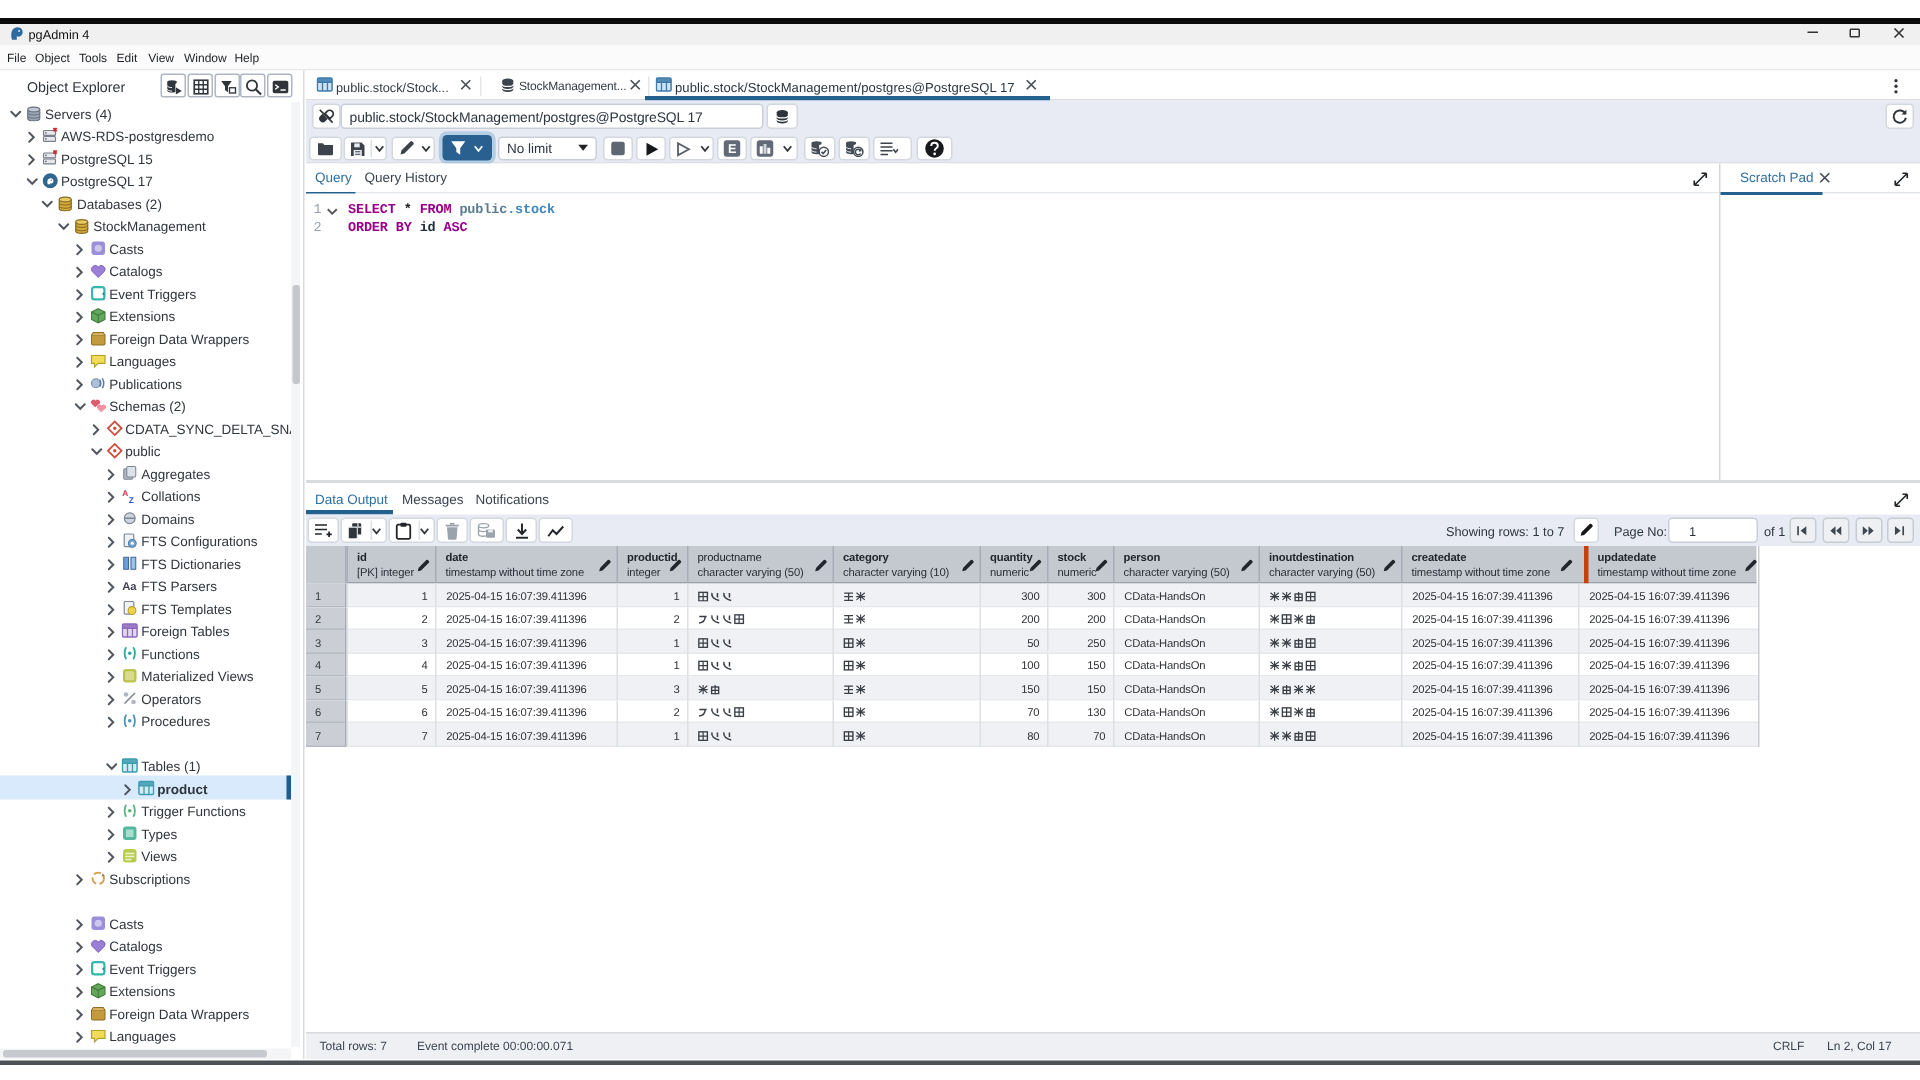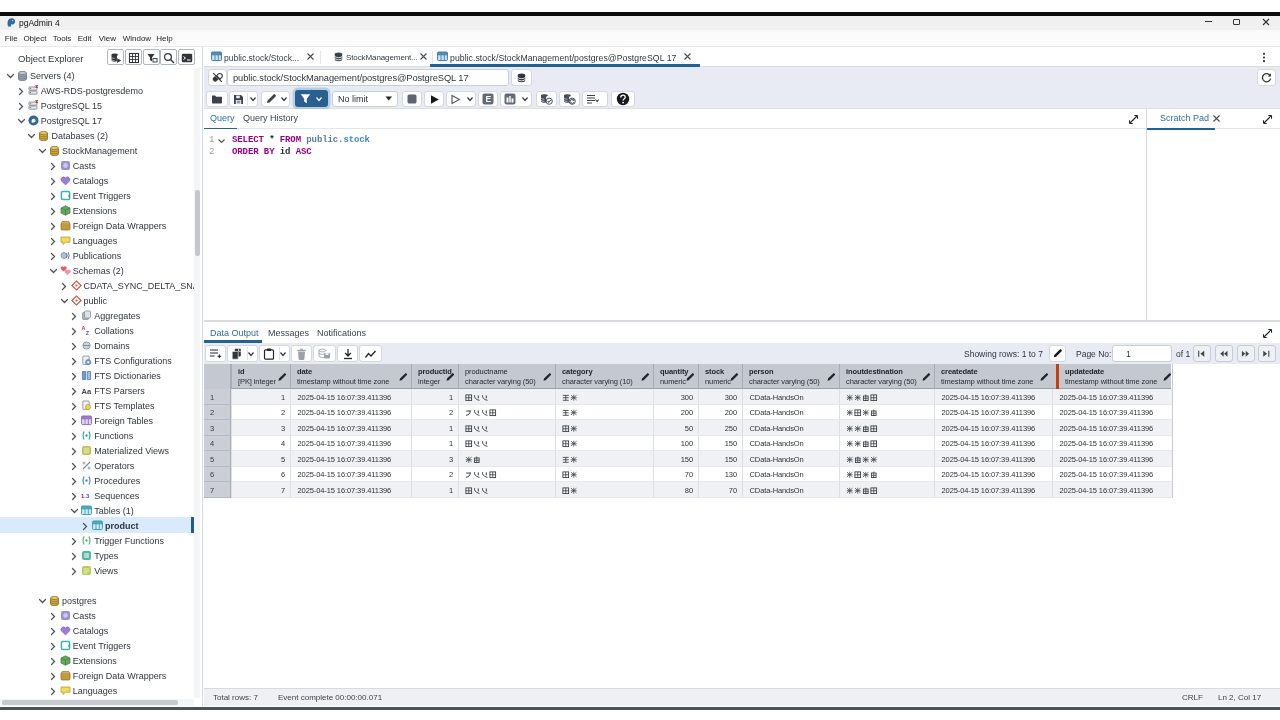--- a/index.html
+++ b/index.html
@@ -480,33 +480,20 @@
         </svg>
       </div>
 <div class="ab" style="left:81.19999999999999px;top:2px">
         <svg width="11" height="11" viewBox="0 0 11 11" style="">
           <path d="M3.2 1.5 c-1.5 1.8-1.5 6.2 0 8 M7.8 1.5 c1.5 1.8 1.5 6.2 0 8" stroke="#4a90c2" stroke-width="1.2" fill="none"></path>
           <circle cx="5.5" cy="5.5" r="1.2" fill="#4a90c2"></circle>
         </svg>
       </div>
 <span class="tx" style="left:94.19999999999999px;top:2.7px;font-size:9px;color:#30363d;">Procedures</span>
 </div>
-<div class="ab" style="left:0;top:420px;width:260px;height:15px">
-<div style="position:absolute;left:70.19999999999999px;top:3.5px;width:9px;height:9px">
-        <svg width="9" height="9" viewBox="0 0 9 9" style="">
-          <path d="M2.5 1.5 L5.5 4.5 L2.5 7.5" stroke="#50565e" stroke-width="1.3" fill="none" stroke-linecap="round"></path>
-        </svg>
-      </div>
-<div class="ab" style="left:81.19999999999999px;top:2px">
-        <svg width="11" height="11" viewBox="0 0 11 11" style="">
-          <text x="0" y="8" font-size="6" font-weight="bold" fill="#c03" font-family="Liberation Sans">1<tspan fill="#35c">.3</tspan></text>
-        </svg>
-      </div>
-<span class="tx" style="left:94.19999999999999px;top:2.7px;font-size:9px;color:#30363d;">Sequences</span>
-</div>
 <div class="ab" style="left:0;top:435px;width:260px;height:15px">
 <div style="position:absolute;left:70.19999999999999px;top:3.5px;width:9px;height:9px">
         <svg width="9" height="9" viewBox="0 0 9 9" style="">
           <path d="M1.5 2.5 L4.5 5.5 L7.5 2.5" stroke="#50565e" stroke-width="1.3" fill="none" stroke-linecap="round"></path>
         </svg>
       </div>
 <div class="ab" style="left:81.19999999999999px;top:2px">
         <svg width="11" height="11" viewBox="0 0 11 11" style="">
           <rect x="0.6" y="1" width="9.8" height="8.6" rx="1" fill="#d2ecf2" stroke="#3d9db0" stroke-width="1"></rect>
           <path d="M0.6 3.8 h9.8 M4 3.8 v5.8 M7.3 3.8 v5.8" stroke="#3d9db0" stroke-width="0.9" fill="none"></path>
@@ -565,35 +552,33 @@
         </svg>
       </div>
 <div class="ab" style="left:81.19999999999999px;top:2px">
         <svg width="11" height="11" viewBox="0 0 11 11" style="">
           <rect x="1" y="1" width="9" height="9" rx="2" fill="#b8cc55"></rect>
           <path d="M2.5 4 h6 M2.5 6 h6 M2.5 8 h4" stroke="#eef4cc" stroke-width="0.9"></path>
         </svg>
       </div>
 <span class="tx" style="left:94.19999999999999px;top:2.7px;font-size:9px;color:#30363d;">Views</span>
 </div>
-<div class="ab" style="left:0;top:525px;width:260px;height:15px">
-<div style="position:absolute;left:38.099999999999994px;top:3.5px;width:9px;height:9px">
-        <svg width="9" height="9" viewBox="0 0 9 9" style="">
-          <path d="M1.5 2.5 L4.5 5.5 L7.5 2.5" stroke="#50565e" stroke-width="1.3" fill="none" stroke-linecap="round"></path>
-        </svg>
-      </div>
-<div class="ab" style="left:49.099999999999994px;top:2px">
-        <svg width="11" height="11" viewBox="0 0 11 11" style="">
-          <path d="M1.5 3 v6 c0 1 1.8 1.6 4 1.6 s4-.6 4-1.6 v-6" fill="#d4aa3c" stroke="#8a6d1f" stroke-width="0.8"></path>
-          <ellipse cx="5.5" cy="3" rx="4" ry="1.6" fill="#e8c964" stroke="#8a6d1f" stroke-width="0.8"></ellipse>
-          <path d="M1.5 5.2 c0 .9 1.8 1.5 4 1.5 s4-.6 4-1.5" fill="none" stroke="#8a6d1f" stroke-width="0.7"></path>
-          <path d="M1.5 7.3 c0 .9 1.8 1.5 4 1.5 s4-.6 4-1.5" fill="none" stroke="#8a6d1f" stroke-width="0.7"></path>
-        </svg>
-      </div>
-<span class="tx" style="left:62.099999999999994px;top:2.7px;font-size:9px;color:#30363d;">postgres</span>
+<div class="ab" style="left:0;top:510px;width:260px;height:15px">
+<div style="position:absolute;left:48.8px;top:3.5px;width:9px;height:9px">
+        <svg width="9" height="9" viewBox="0 0 9 9" style="">
+          <path d="M2.5 1.5 L5.5 4.5 L2.5 7.5" stroke="#50565e" stroke-width="1.3" fill="none" stroke-linecap="round"></path>
+        </svg>
+      </div>
+<div class="ab" style="left:59.8px;top:2px">
+        <svg width="11" height="11" viewBox="0 0 11 11" style="">
+          <circle cx="5.5" cy="5.5" r="3.8" fill="none" stroke="#d89b4a" stroke-width="1.2" stroke-dasharray="5 2.2"></circle>
+          <path d="M8.5 2.2 l1.4 1.8 -2.2.3 Z" fill="#b5772e"></path>
+        </svg>
+      </div>
+<span class="tx" style="left:72.8px;top:2.7px;font-size:9px;color:#30363d;">Subscriptions</span>
 </div>
 <div class="ab" style="left:0;top:540px;width:260px;height:15px">
 <div style="position:absolute;left:48.8px;top:3.5px;width:9px;height:9px">
         <svg width="9" height="9" viewBox="0 0 9 9" style="">
           <path d="M2.5 1.5 L5.5 4.5 L2.5 7.5" stroke="#50565e" stroke-width="1.3" fill="none" stroke-linecap="round"></path>
         </svg>
       </div>
 <div class="ab" style="left:59.8px;top:2px">
         <svg width="11" height="11" viewBox="0 0 11 11" style="">
           <rect x="1" y="1" width="9" height="9" rx="2" fill="#9a8fd8"></rect>

